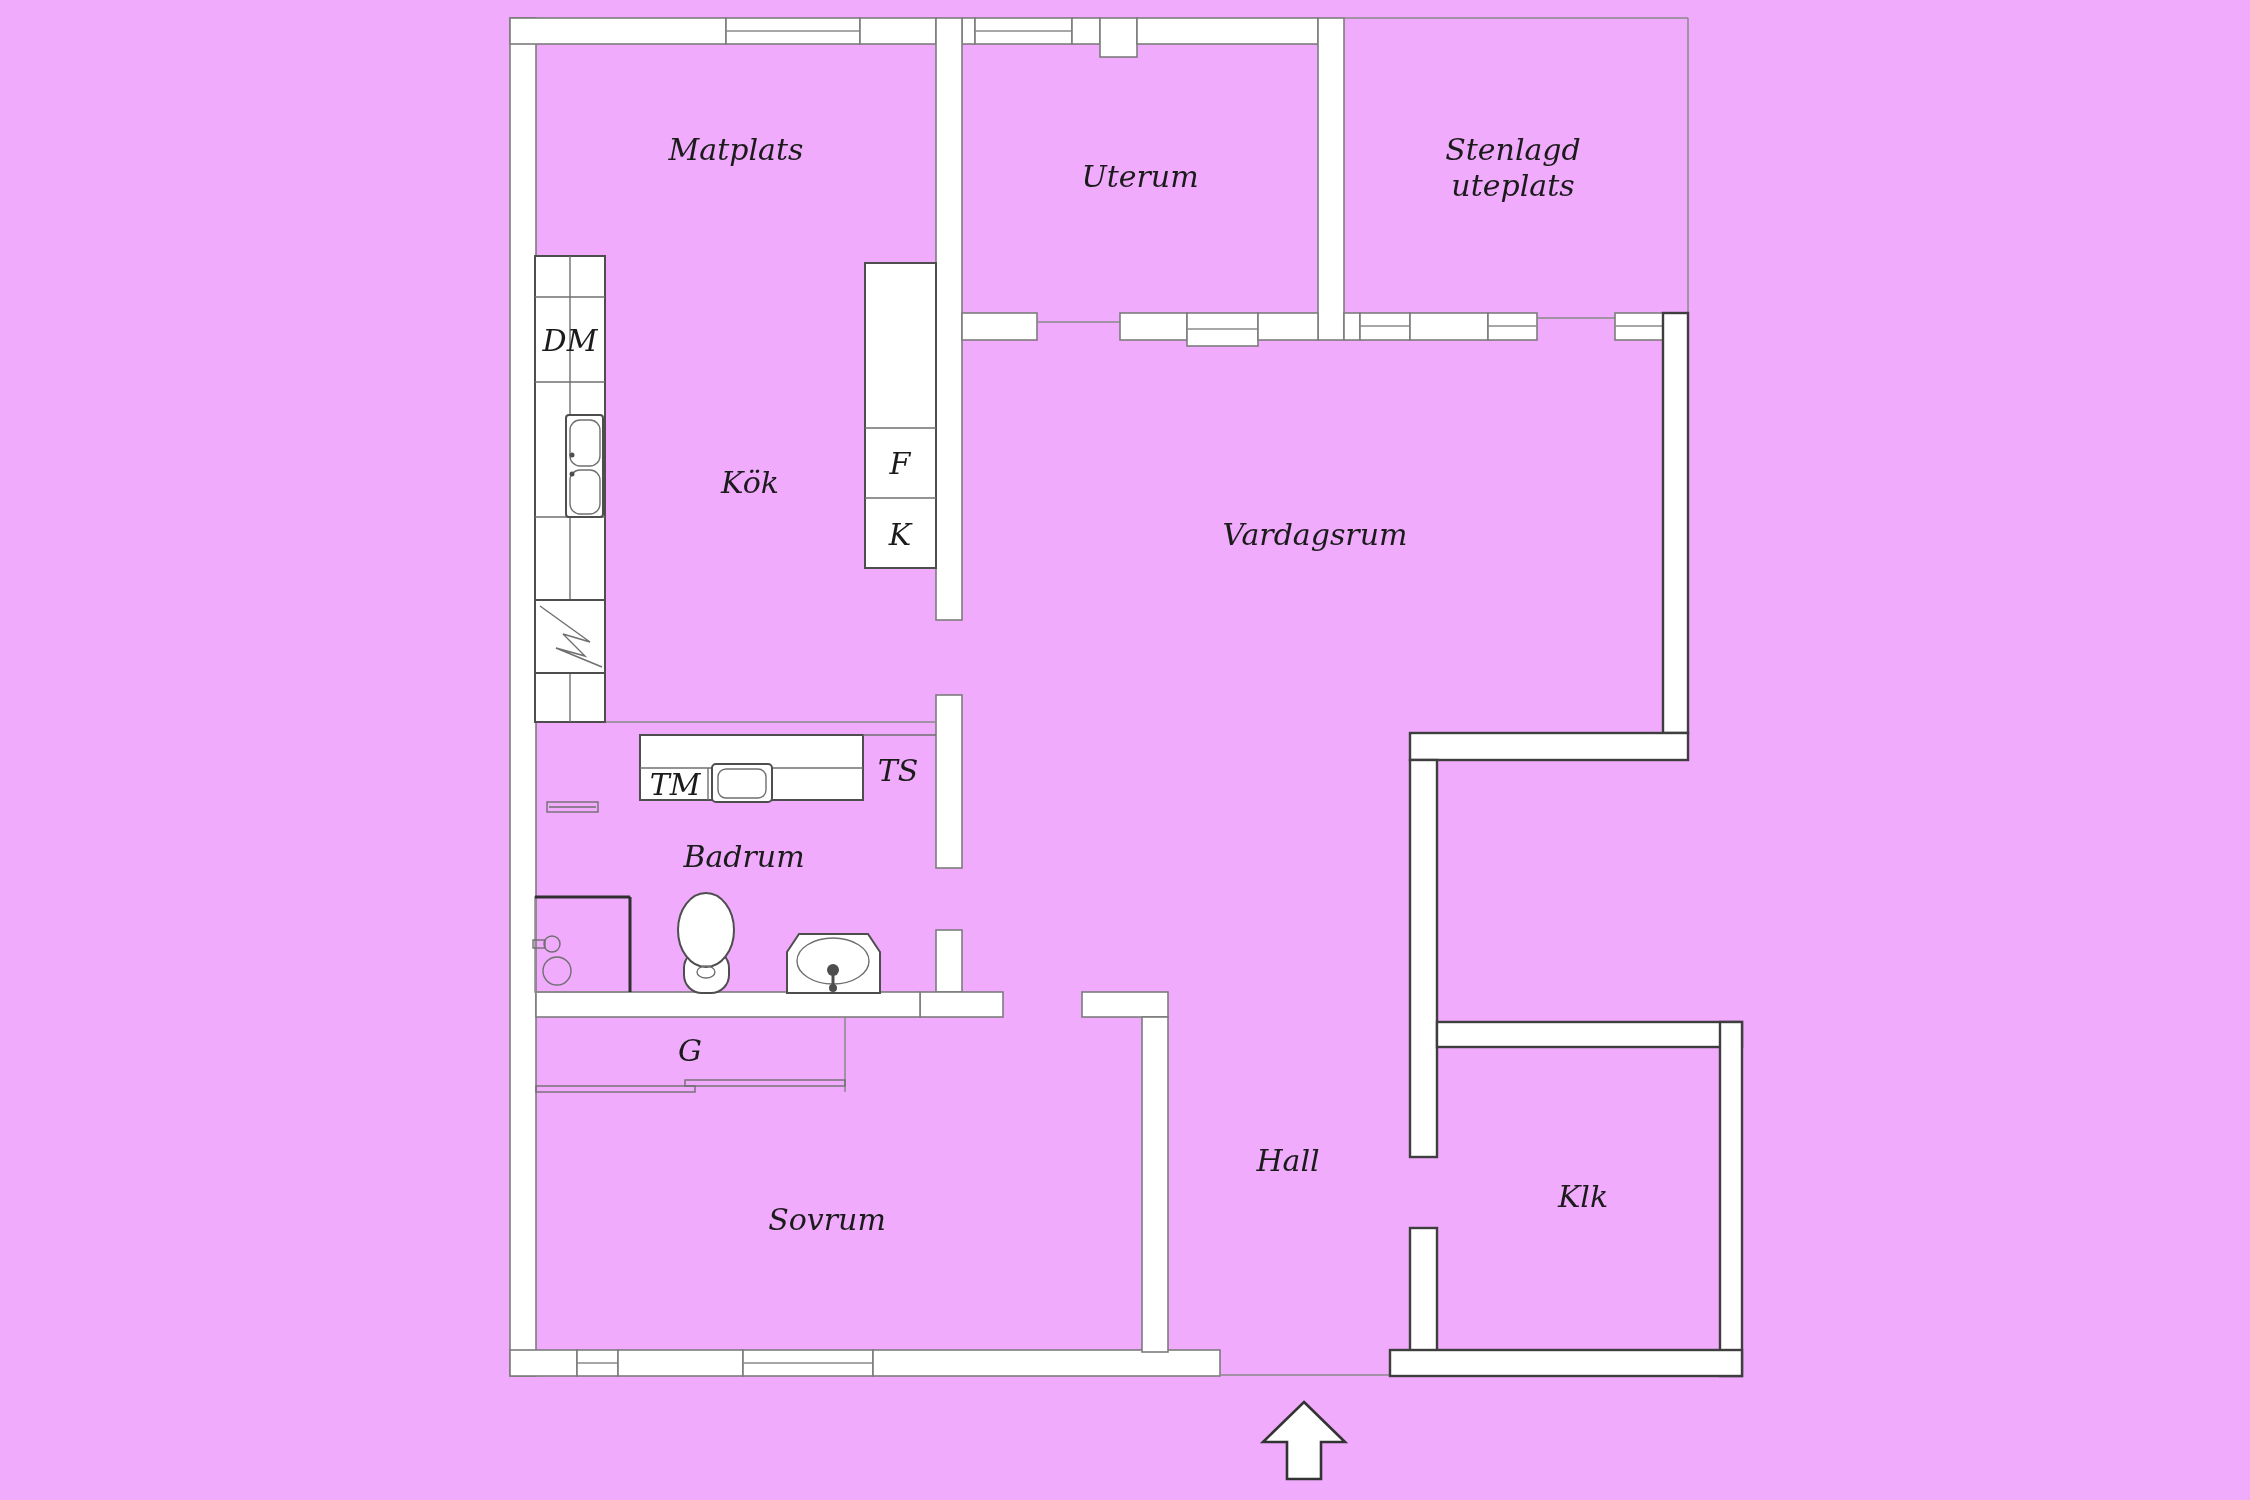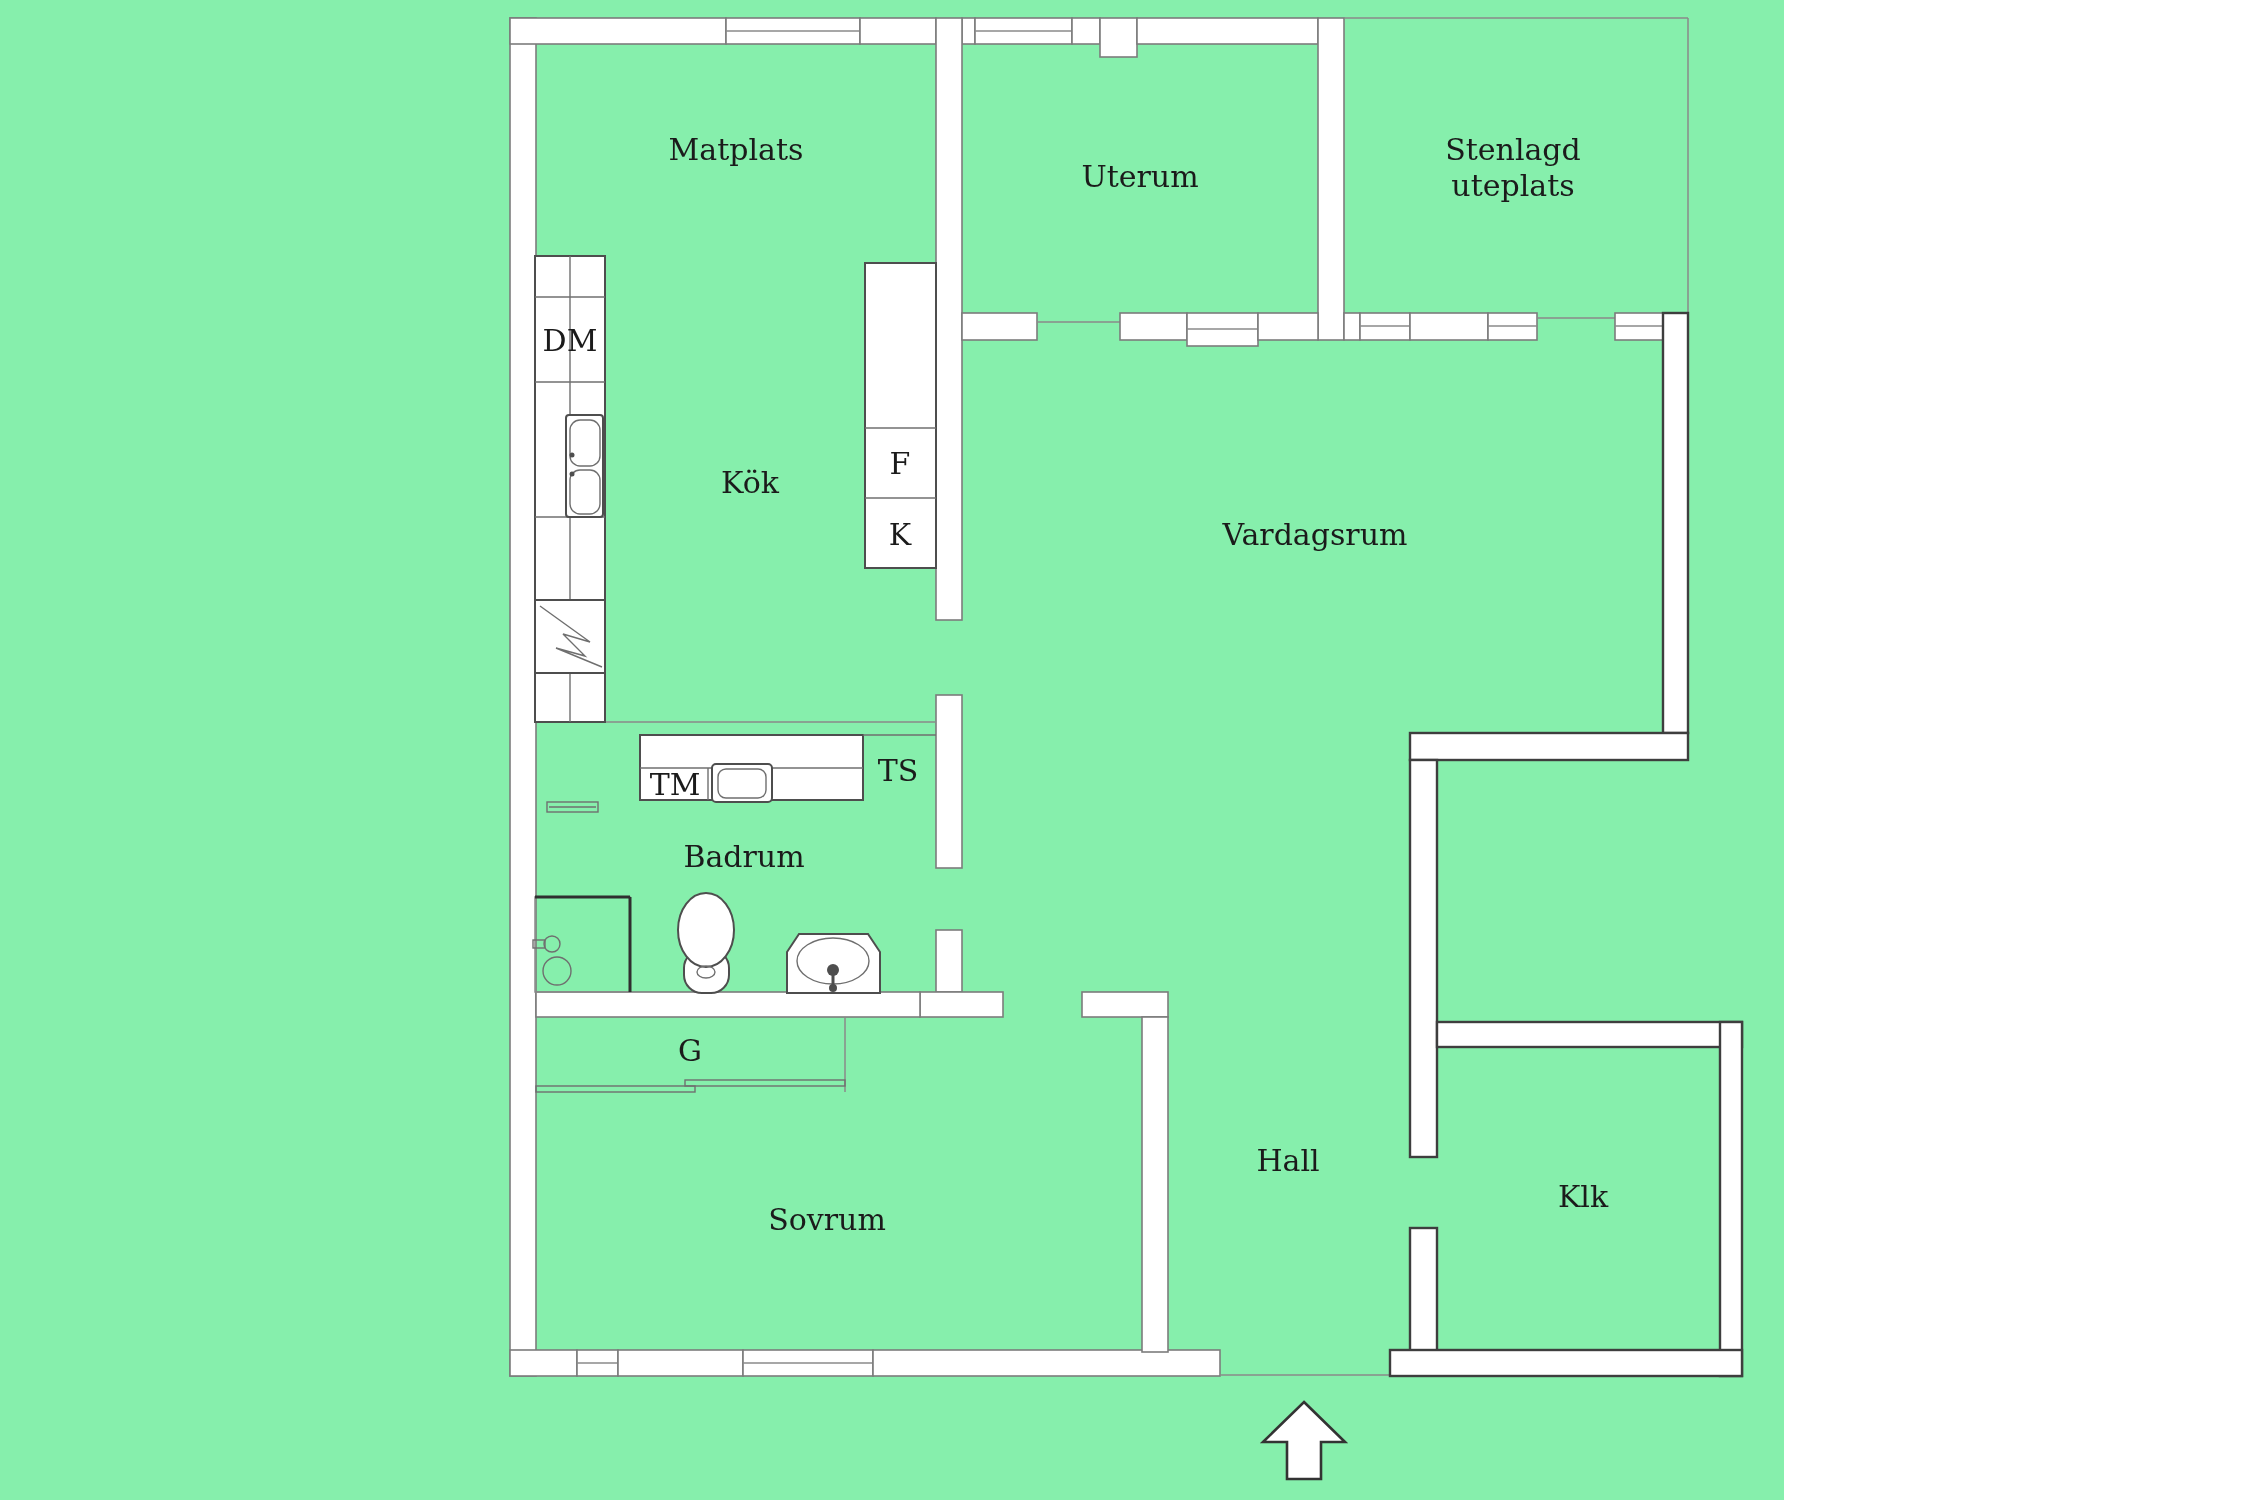--- a/index.html
+++ b/index.html
@@ -1,16 +1,16 @@
 <!DOCTYPE html>
 <html><head>
 <meta charset="utf-8">
 <style>
   html,body{margin:0;padding:0;background:#ffffff;}
-  .stage{width:1784px;height:1500px;background:#86efac;position:relative;}
+  .stage{width:2250px;height:1500px;background:#f0abfc;position:relative;font-style:italic;}
   svg{display:block;}
   
   .w  { fill:#ffffff; stroke:#7c7c7c; stroke-width:1.6; }
   .wb { fill:#ffffff; stroke:#3e3e3e; stroke-width:2.4; }
   
   .ln  { stroke:#8a8a8a; stroke-width:1.5; fill:none; }
   .lnb { stroke:#2f2f2f; stroke-width:3;   fill:none; }
   
   .fx     { fill:#ffffff; stroke:#4e4e4e; stroke-width:2; }
   .fxthin { fill:none;    stroke:#6f6f6f; stroke-width:1.4; }

